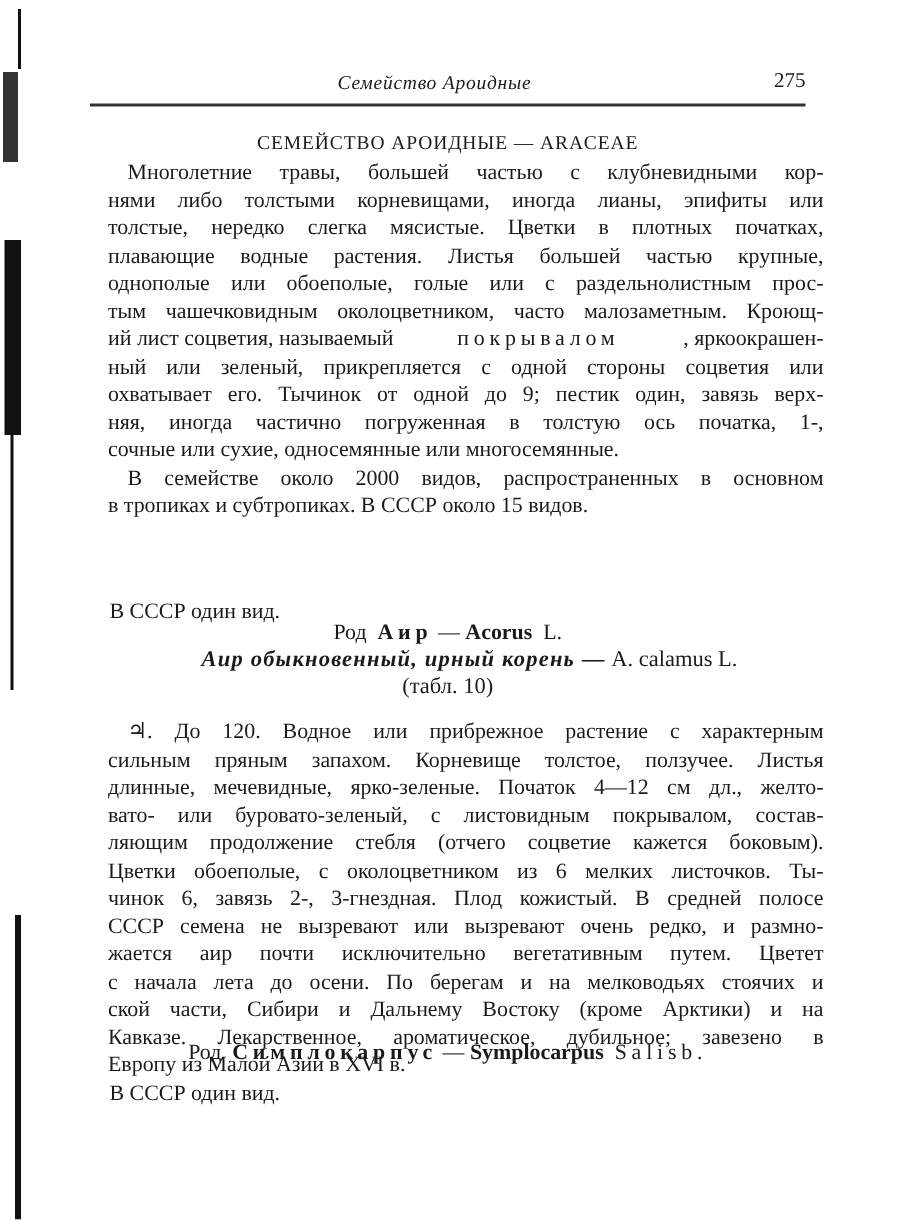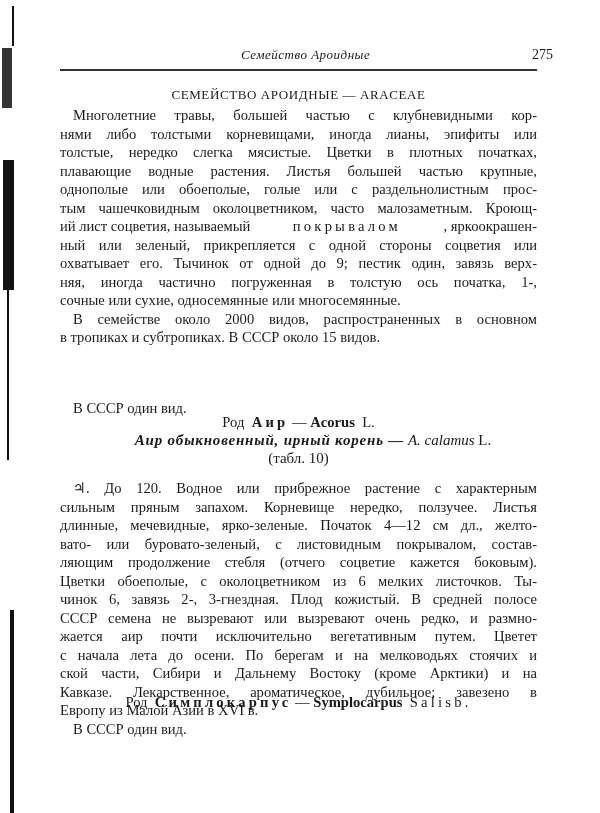--- a/index.html
+++ b/index.html
@@ -5,38 +5,38 @@
   html, body { margin:0; padding:0; background:#ffffff; }
   body { width:600px; height:813px; position:relative; overflow:hidden;
          font-family:"Liberation Serif","DejaVu Serif",serif; color:#1a1a1a; }
   .binding { position:absolute; left:4px; width:8px; background:#111; }
   .b1 { top:48px; height:60px; left:2px; width:10px; opacity:.85; }
   .b2 { top:160px; height:130px; left:3px; width:11px; }
   .b3 { top:6px; height:40px; left:12px; width:2px; }
   .b4 { top:290px; height:170px; left:7px; width:2px; }
   .b5 { top:610px; height:203px; left:10px; width:4px; }
   .page { position:absolute; left:60px; top:0; width:477px; }
-  .running-head { position:absolute; top:47px; left:16px; width:477px; height:18px; font-size:13px; }
+  .running-head { position:absolute; top:47px; left:0; width:477px; height:18px; font-size:13px; }
   .running-head .title { position:absolute; left:165px; font-style:italic; letter-spacing:.5px; }
   .running-head .num { position:absolute; right:0; font-size:14px;margin-left:22px; }
   .rule { position:absolute; top:69px; left:0; width:477px; height:1.5px; background:#333; }
   .fam-title { position:absolute; top:87px; left:0; width:477px; text-align:center;
                font-size:13px; letter-spacing:.6px; }
-  .body-text { position:absolute; left:0; width:477px; font-size:14.6px; line-height:18.5px;
+  .body-text { position:absolute; left:12px; width:477px; font-size:14.6px; line-height:18.5px;
                text-align:justify; text-align-last:justify; }
   .line { display:block; white-space:nowrap; height:18.5px; }
   .line.justify { text-align:justify; text-align-last:justify; white-space:normal; }
   .line.left { text-align:center; text-align-last:left; }
   .spaced { letter-spacing:3.2px; }
   .genus { position:absolute; left:0; width:477px; text-align:center; font-size:14.6px; }
   .genus b { font-weight:bold; }
   .plain { position:absolute; left:13px; font-size:14.6px; }
   .species { position:absolute; left:0; width:477px; text-align:center; font-size:15px; line-height:18px; }
   .species .sp-name { font-weight:bold; font-style:italic; letter-spacing:.8px;margin-left:29px; }
-  .species .sp-lat { font-style:italic; }
+  .species .sp-lat { }
   .indent { text-indent:13px; }
 </style>
 </head>
 <body>
 
 <div class="binding b1"></div>
 <div class="binding b2"></div>
 <div class="binding b3"></div>
 <div class="binding b4"></div>
 <div class="binding b5"></div>
@@ -84,21 +84,21 @@
     <div>
       <span class="sp-name">Аир обыкновенный, ирный корень —</span>
       <span class="sp-lat">A. calamus</span>
       <span>L.</span>
     </div>
     <div>(табл. 10)</div>
   </div>
 
   <div class="body-text" style="top:479px;">
     <span class="line justify indent">♃. До 120. Водное или прибрежное растение с характерным</span>
-    <span class="line justify">сильным пряным запахом. Корневище нередко, ползучее. Листья</span>
+    <span class="line justify">сильным пряным запахом. Корневище толстое, ползучее. Листья</span>
     <span class="line justify">длинные, мечевидные, ярко-зеленые. Початок 4—12 см дл., желто-</span>
     <span class="line justify">вато- или буровато-зеленый, с листовидным покрывалом, состав-</span>
     <span class="line justify">ляющим продолжение стебля (отчего соцветие кажется боковым).</span>
     <span class="line justify">Цветки обоеполые, с околоцветником из 6 мелких листочков. Ты-</span>
     <span class="line justify">чинок 6, завязь 2-, 3-гнездная. Плод кожистый. В средней полосе</span>
     <span class="line justify">СССР семена не вызревают или вызревают очень редко, и размно-</span>
     <span class="line justify">жается аир почти исключительно вегетативным путем. Цветет</span>
     <span class="line justify">с начала лета до осени. По берегам и на мелководьях стоячих и</span>
     <span class="line justify">ской части, Сибири и Дальнему Востоку (кроме Арктики) и на</span>
     <span class="line justify">Кавказе. Лекарственное, ароматическое, дубильное; завезено в</span>

